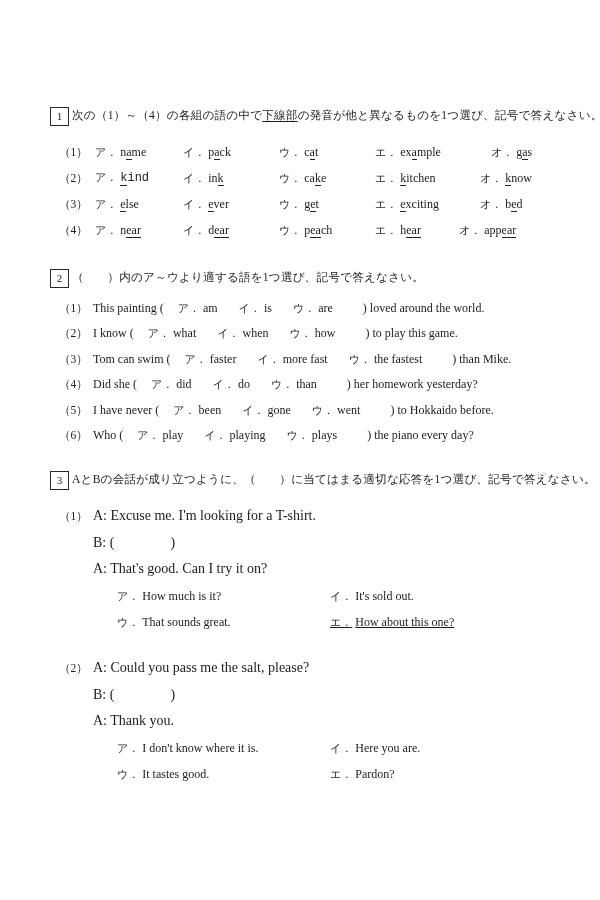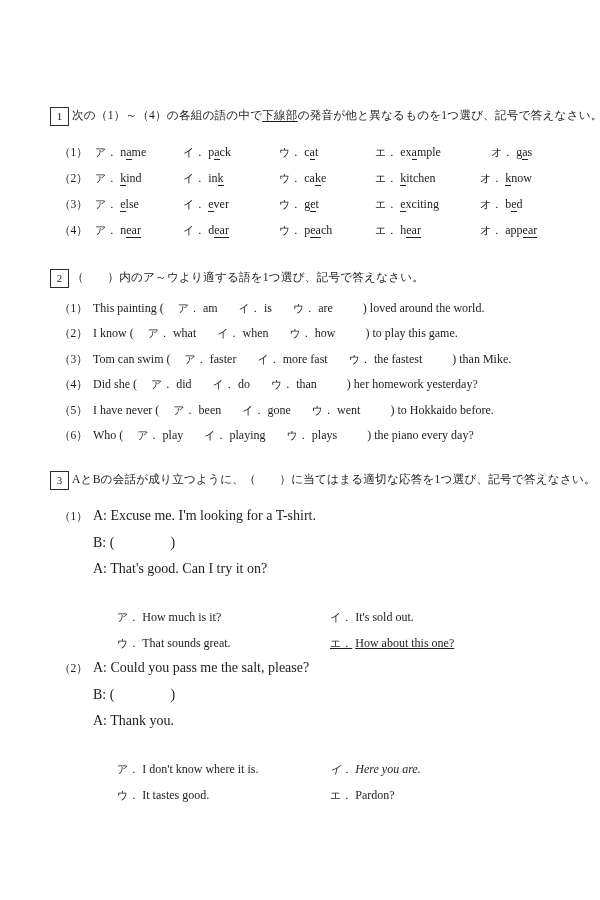--- a/index.html
+++ b/index.html
@@ -32,21 +32,21 @@
   .s2-opt:last-of-type{margin-right:0;}
   .s2-after{margin-left:9px;}
 
   
   #s3-dialogs{position:absolute;left:55px;top:0;width:545px;height:900px;}
   .s3-dialog{position:absolute;left:0;width:100%;height:135px;}
   .s3-dialog.d0{top:508px;}
   .s3-dialog.d1{top:660px;}
   .d-lbl{position:absolute;left:4px;top:0;font-size:11.5px;line-height:16px;}
   .d-line{position:absolute;left:38px;font-size:14px;line-height:16px;white-space:pre;}
-  .d-opt{position:absolute;font-size:12px;line-height:16px;white-space:nowrap;margin-top:21px;}
+  .d-opt{position:absolute;font-size:12px;line-height:16px;white-space:nowrap;}
 
   
   .artifact{position:absolute;left:537px;top:468px;font-size:10px;color:#c9c9c9;}
 </style>
 </head>
 <body>
 
 <div class="sheet">
 
   <div>
@@ -56,41 +56,41 @@
         <div class="s1-row">
           <span class="lbl">（1）</span>
           <span class="s1-opt" style="left: 40px;"><span class="kana">ア．</span><span class="s1-word"><span>n</span><span class="u">a</span><span>me</span></span></span>
           <span class="s1-opt" style="left: 128px;"><span class="kana">イ．</span><span class="s1-word"><span>p</span><span class="u">a</span><span>ck</span></span></span>
           <span class="s1-opt" style="left: 224px;"><span class="kana">ウ．</span><span class="s1-word"><span>c</span><span class="u">a</span><span>t</span></span></span>
           <span class="s1-opt" style="left: 320px;"><span class="kana">エ．</span><span class="s1-word"><span>ex</span><span class="u">a</span><span>mple</span></span></span>
           <span class="s1-opt" style="left: 436px;"><span class="kana">オ．</span><span class="s1-word"><span>g</span><span class="u">a</span><span>s</span></span></span>
         </div>
         <div class="s1-row">
           <span class="lbl">（2）</span>
-          <span class="s1-opt" style="left: 40px;"><span class="kana">ア．</span><span class="s1-word"><span class="u">k</span><span>ind</span></span></span>
+          <span class="s1-opt" style="left: 40px; font-family: Liberation Mono, monospace;"><span class="kana">ア．</span><span class="s1-word"><span class="u">k</span><span>ind</span></span></span>
           <span class="s1-opt" style="left: 128px;"><span class="kana">イ．</span><span class="s1-word"><span>in</span><span class="u">k</span></span></span>
           <span class="s1-opt" style="left: 224px;"><span class="kana">ウ．</span><span class="s1-word"><span>ca</span><span class="u">k</span><span>e</span></span></span>
           <span class="s1-opt" style="left: 320px;"><span class="kana">エ．</span><span class="s1-word"><span class="u">k</span><span>itchen</span></span></span>
           <span class="s1-opt" style="left: 425px;"><span class="kana">オ．</span><span class="s1-word"><span class="u">k</span><span>now</span></span></span>
         </div>
         <div class="s1-row">
           <span class="lbl">（3）</span>
           <span class="s1-opt" style="left: 40px;"><span class="kana">ア．</span><span class="s1-word"><span class="u">e</span><span>lse</span></span></span>
           <span class="s1-opt" style="left: 128px;"><span class="kana">イ．</span><span class="s1-word"><span class="u">e</span><span>ver</span></span></span>
           <span class="s1-opt" style="left: 224px;"><span class="kana">ウ．</span><span class="s1-word"><span>g</span><span class="u">e</span><span>t</span></span></span>
           <span class="s1-opt" style="left: 320px;"><span class="kana">エ．</span><span class="s1-word"><span class="u">e</span><span>xciting</span></span></span>
           <span class="s1-opt" style="left: 425px;"><span class="kana">オ．</span><span class="s1-word"><span>b</span><span class="u">e</span><span>d</span></span></span>
         </div>
         <div class="s1-row">
           <span class="lbl">（4）</span>
           <span class="s1-opt" style="left: 40px;"><span class="kana">ア．</span><span class="s1-word"><span>n</span><span class="u">ear</span></span></span>
           <span class="s1-opt" style="left: 128px;"><span class="kana">イ．</span><span class="s1-word"><span>d</span><span class="u">ear</span></span></span>
           <span class="s1-opt" style="left: 224px;"><span class="kana">ウ．</span><span class="s1-word"><span>p</span><span class="u">ea</span><span>ch</span></span></span>
           <span class="s1-opt" style="left: 320px;"><span class="kana">エ．</span><span class="s1-word"><span>h</span><span class="u">ear</span></span></span>
-          <span class="s1-opt" style="left: 425px;"><span class="kana">オ．</span><span class="s1-word"><span>app</span><span class="u">ear</span></span></span>
+          <span class="s1-opt" style="left: 404px;"><span class="kana">オ．</span><span class="s1-word"><span>app</span><span class="u">ear</span></span></span>
         </div>
       </div>
   </div>
 
   <div>
     <div class="numbox" style="left:50px;top:269px;">2</div>
     <div class="inst" style="left:72px;top:270px;">（　　）内のア～ウより適する語を1つ選び、記号で答えなさい。</div>
     <div id="s2-items">
         <div class="s2-item"><span class="lbl">（1）</span><span class="s2-before">This painting (</span><span class="s2-opt"><span class="kana">ア．</span><span>am</span></span><span class="s2-opt"><span class="kana">イ．</span><span>is</span></span><span class="s2-opt"><span class="kana">ウ．</span><span>are</span></span><span class="s2-after">) loved around the world.</span></div>
         <div class="s2-item"><span class="lbl">（2）</span><span class="s2-before">I know (</span><span class="s2-opt"><span class="kana">ア．</span><span>what</span></span><span class="s2-opt"><span class="kana">イ．</span><span>when</span></span><span class="s2-opt"><span class="kana">ウ．</span><span>how</span></span><span class="s2-after">) to play this game.</span></div>
@@ -114,21 +114,21 @@
           <div class="d-opt" style="left: 275px; top: 80px;"><span class="kana">イ．</span><span>It's sold out.</span></div>
           <div class="d-opt" style="left: 62px; top: 106px;"><span class="kana">ウ．</span><span>That sounds great.</span></div>
           <div class="d-opt" style="left: 275px; top: 106px; text-decoration: underline;"><span class="kana">エ．</span><span>How about this one?</span></div>
         </div>
         <div class="s3-dialog d1">
           <span class="d-lbl">（2）</span>
           <div class="d-line" style="top: 0px;">A: Could you pass me the salt, please?</div>
           <div class="d-line" style="top: 27px;">B: (　　　　)</div>
           <div class="d-line" style="top: 53px;">A: Thank you.</div>
           <div class="d-opt" style="left: 62px; top: 80px;"><span class="kana">ア．</span><span>I don't know where it is.</span></div>
-          <div class="d-opt" style="left: 275px; top: 80px; font-style: italic;"><span class="kana">イ．</span><span>Here you are.</span></div>
+          <div class="d-opt" style="left: 275px; top: 80px;"><span class="kana">イ．</span><span>Here you are.</span></div>
           <div class="d-opt" style="left: 62px; top: 106px;"><span class="kana">ウ．</span><span>It tastes good.</span></div>
           <div class="d-opt" style="left: 275px; top: 106px;"><span class="kana">エ．</span><span>Pardon?</span></div>
         </div>
       </div>
   </div>
 
   <div class="artifact">い。</div>
 </div>
 
 </body></html>

